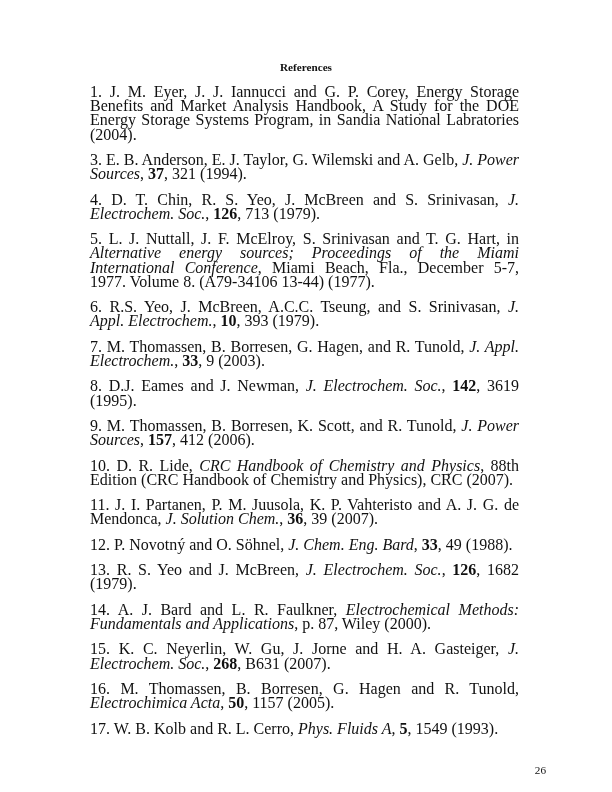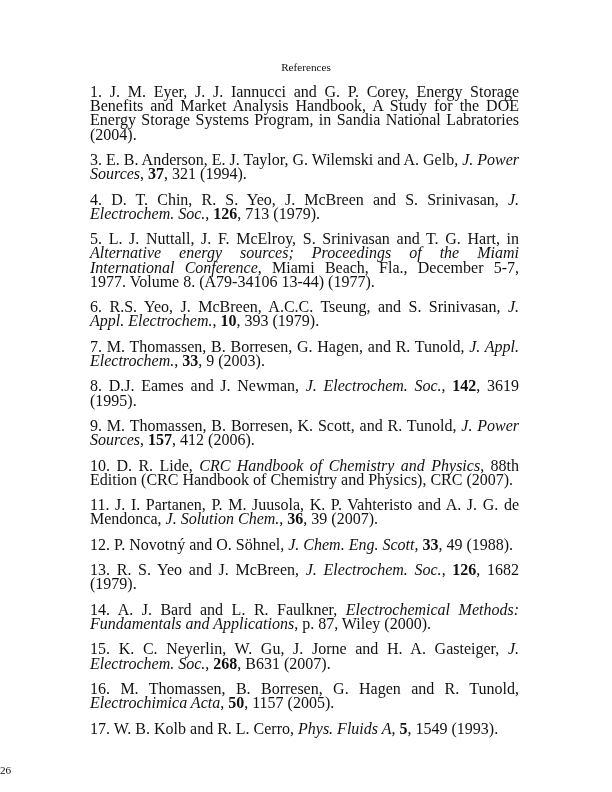--- a/index.html
+++ b/index.html
@@ -3,57 +3,57 @@
   <meta charset="utf-8">
   <style>
     html, body { margin: 0; padding: 0; background: #ffffff; }
     body {
       width: 612px; height: 792px; position: relative; overflow: hidden;
       font-family: "Liberation Serif", "DejaVu Serif", serif;
       color: #111111;
     }
     .page-title {
       position: absolute; top: 60px; left: 0; width: 612px;
-      text-align: center; font-weight: normal; font-size: 11.2px;
+      text-align: center; font-weight: bold; font-size: 11.2px;
       line-height: 14px;
     }
     .ref-list {
       position: absolute; top: 85px; left: 90px; width: 429px;
       margin: 0; padding: 0; list-style: none;
     }
     .ref {
       font-size: 16px; line-height: 14.2px;
       text-align: justify; margin: 0 0 11.2px 0;
       hyphens: manual;
     }
     .ref .i { font-style: italic; }
     .ref .b { font-weight: bold; }
     .page-number {
-      position: absolute; top: 763px; left: 0; width: 504px;
-      text-align: left; font-size: 11.2px; line-height: 14px;
+      position: absolute; top: 763px; left: 0; width: 546px;
+      text-align: right; font-size: 11.2px; line-height: 14px;
     }
   </style>
 </head>
 <body>
 
 <div>
   <div class="page-title">References</div>
 
   <ol class="ref-list" id="ref-list">
       <li class="ref"><span>1. </span><span class="">J. M. Eyer, J. J. Iannucci and G. P. Corey, Energy Storage Benefits and Market Analysis Handbook, A Study for the DOE Energy Storage Systems Program, in Sandia National Labratories (2004).</span></li>
       <li class="ref"><span>3. </span><span class="">E. B. Anderson, E. J. Taylor, G. Wilemski and A. Gelb, </span><span class="i">J. Power Sources</span><span class="">, </span><span class="b">37</span><span class="">, 321 (1994).</span></li>
       <li class="ref"><span>4. </span><span class="">D. T. Chin, R. S. Yeo, J. McBreen and S. Srinivasan, </span><span class="i">J. Electrochem. Soc.</span><span class="">, </span><span class="b">126</span><span class="">, 713 (1979).</span></li>
       <li class="ref"><span>5. </span><span class="">L. J. Nuttall, J. F. McElroy, S. Srinivasan and T. G. Hart, in </span><span class="i">Alternative energy sources; Proceedings of the Miami International Conference</span><span class="">, Miami Beach, Fla., December 5-7, 1977. Volume 8. (A79-34106 13-44) (1977).</span></li>
       <li class="ref"><span>6. </span><span class="">R.S. Yeo, J. McBreen, A.C.C. Tseung, and S. Srinivasan, </span><span class="i">J. Appl. Electrochem.</span><span class="">, </span><span class="b">10</span><span class="">, 393 (1979).</span></li>
       <li class="ref"><span>7. </span><span class="">M. Thomassen, B. Borresen, G. Hagen, and R. Tunold, </span><span class="i">J. Appl. Electrochem.</span><span class="">, </span><span class="b">33</span><span class="">, 9 (2003).</span></li>
       <li class="ref"><span>8. </span><span class="">D.J. Eames and J. Newman, </span><span class="i">J. Electrochem. Soc.</span><span class="">, </span><span class="b">142</span><span class="">, 3619 (1995).</span></li>
       <li class="ref"><span>9. </span><span class="">M. Thomassen, B. Borresen, K. Scott, and R. Tunold, </span><span class="i">J. Power Sources</span><span class="">, </span><span class="b">157</span><span class="">, 412 (2006).</span></li>
       <li class="ref"><span>10. </span><span class="">D. R. Lide, </span><span class="i">CRC Handbook of Chemistry and Physics</span><span class="">, 88th Edition (CRC Handbook of Chemistry and Physics), CRC (2007).</span></li>
       <li class="ref"><span>11. </span><span class="">J. I. Partanen, P. M. Juusola, K. P. Vahteristo and A. J. G. de Mendonca, </span><span class="i">J. Solution Chem.</span><span class="">, </span><span class="b">36</span><span class="">, 39 (2007).</span></li>
-      <li class="ref"><span>12. </span><span class="">P. Novotný and O. Söhnel, </span><span class="i">J. Chem. Eng. Scott</span><span class="">, </span><span class="b">33</span><span class="">, 49 (1988).</span></li>
+      <li class="ref"><span>12. </span><span class="">P. Novotný and O. Söhnel, </span><span class="i">J. Chem. Eng. Bard</span><span class="">, </span><span class="b">33</span><span class="">, 49 (1988).</span></li>
       <li class="ref"><span>13. </span><span class="">R. S. Yeo and J. McBreen, </span><span class="i">J. Electrochem. Soc.</span><span class="">, </span><span class="b">126</span><span class="">, 1682 (1979).</span></li>
       <li class="ref"><span>14. </span><span class="">A. J. Bard and L. R. Faulkner, </span><span class="i">Electrochemical Methods: Fundamentals and Applica­tions</span><span class="">, p. 87, Wiley (2000).</span></li>
       <li class="ref"><span>15. </span><span class="">K. C. Neyerlin, W. Gu, J. Jorne and H. A. Gasteiger, </span><span class="i">J. Electrochem. Soc.</span><span class="">, </span><span class="b">268</span><span class="">, B631 (2007).</span></li>
       <li class="ref"><span>16. </span><span class="">M. Thomassen, B. Borresen, G. Hagen and R. Tunold, </span><span class="i">Electrochimica Acta</span><span class="">, </span><span class="b">50</span><span class="">, 1157 (2005).</span></li>
       <li class="ref"><span>17. </span><span class="">W. B. Kolb and R. L. Cerro, </span><span class="i">Phys. Fluids A</span><span class="">, </span><span class="b">5</span><span class="">, 1549 (1993).</span></li>
     </ol>
 
   <div class="page-number">26</div>
 </div>
 

